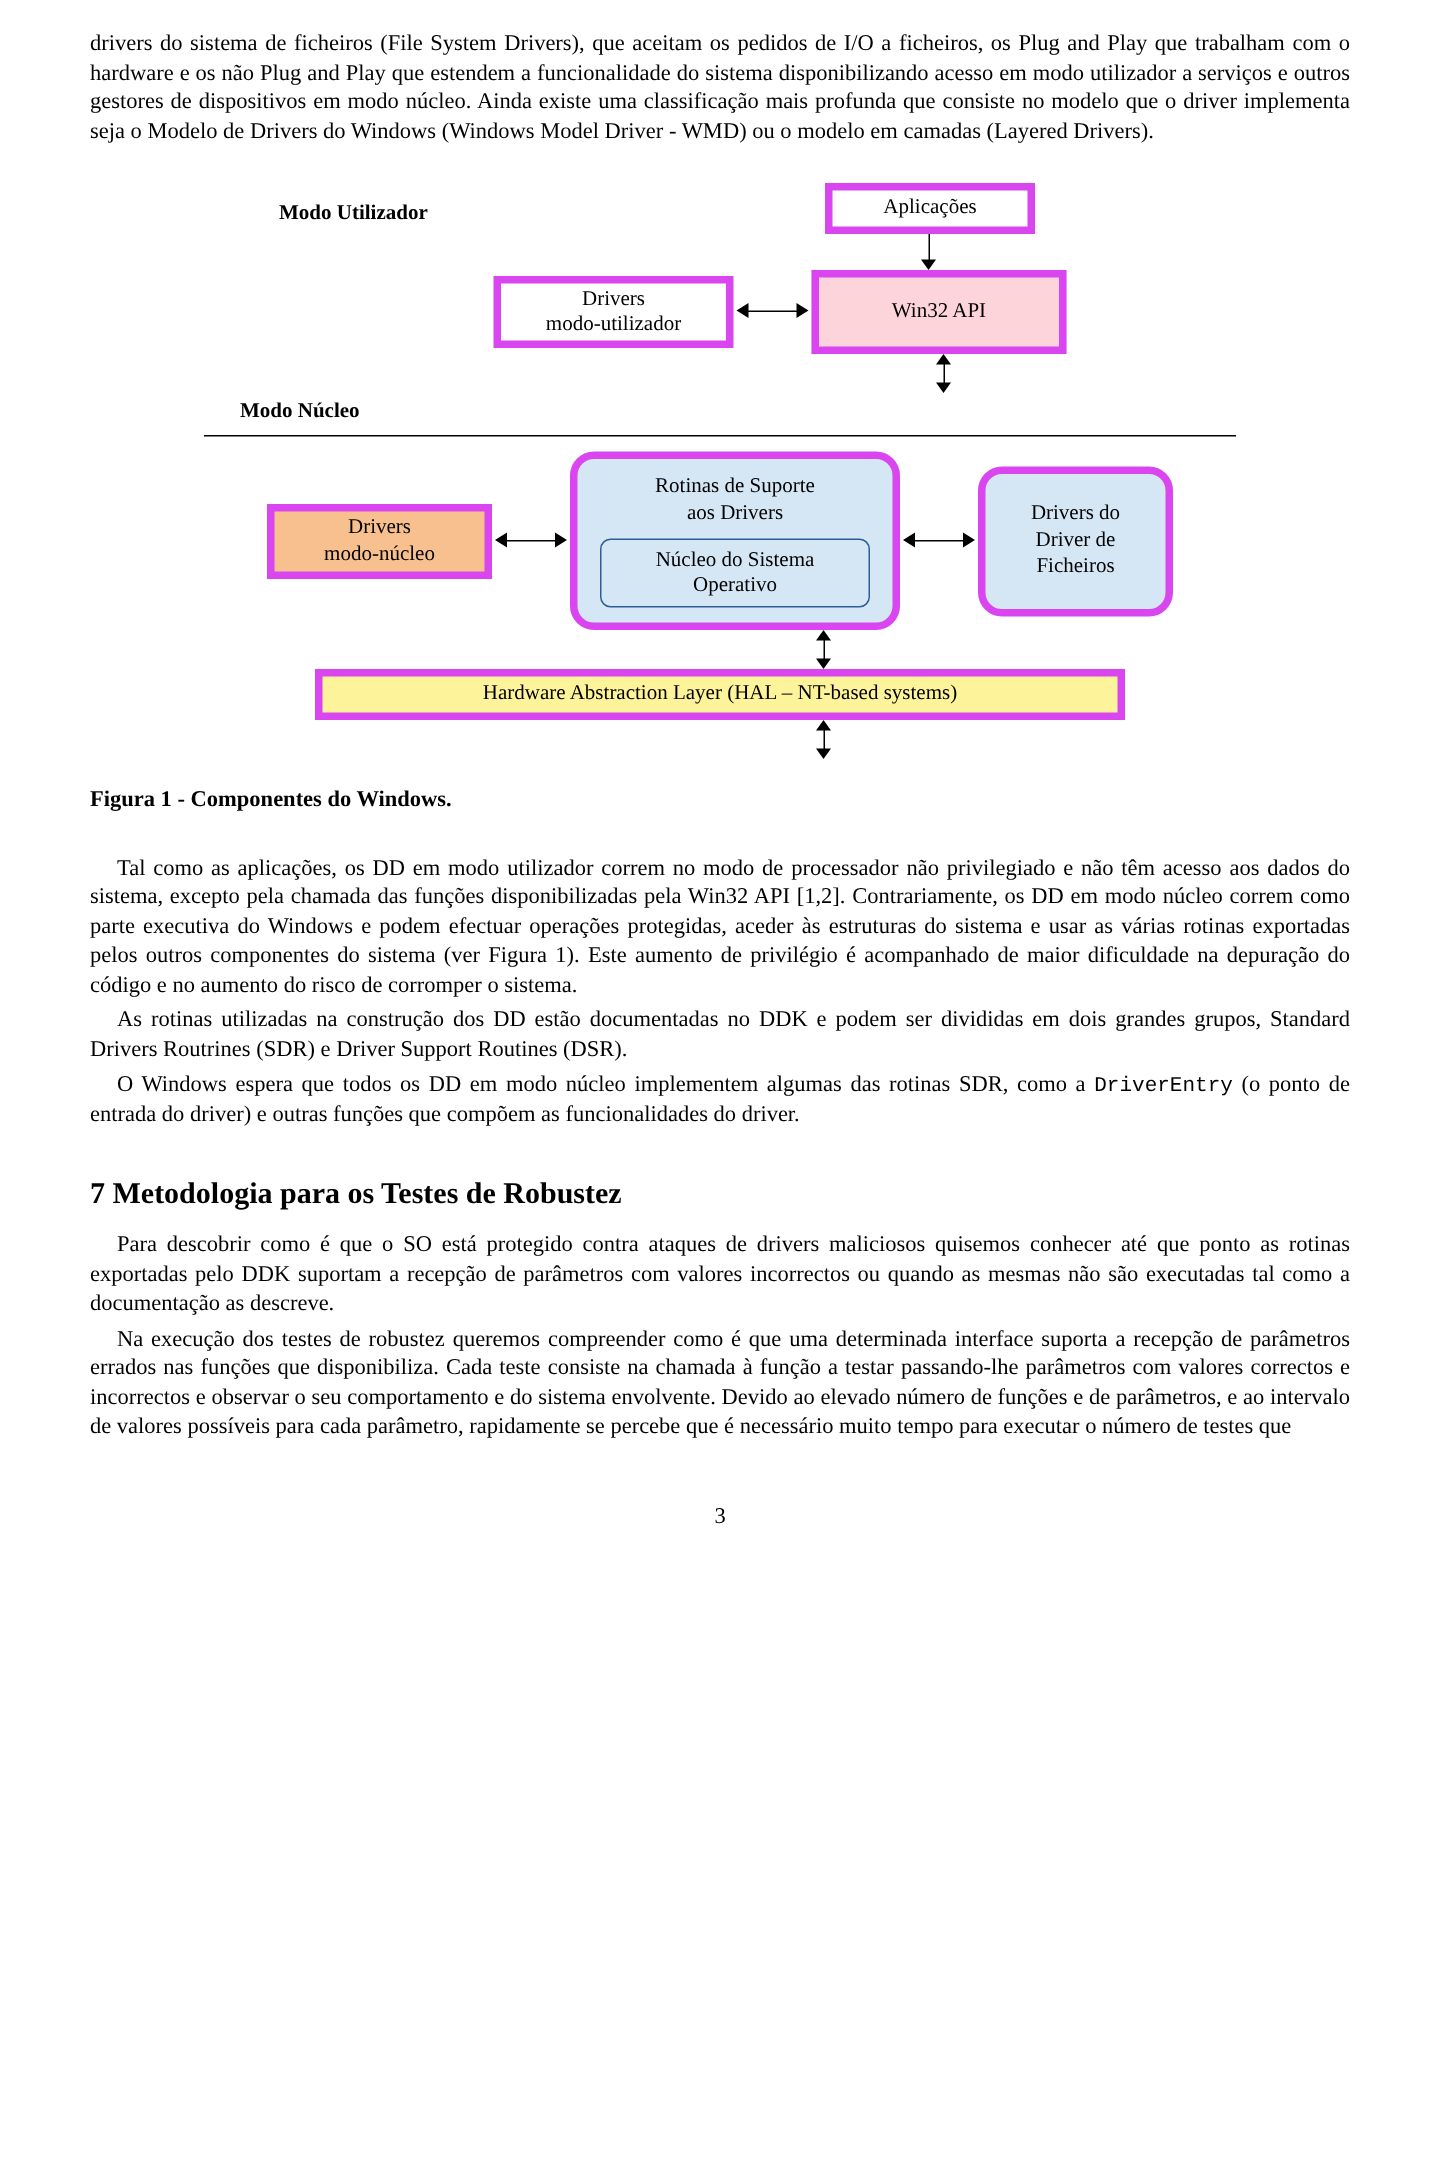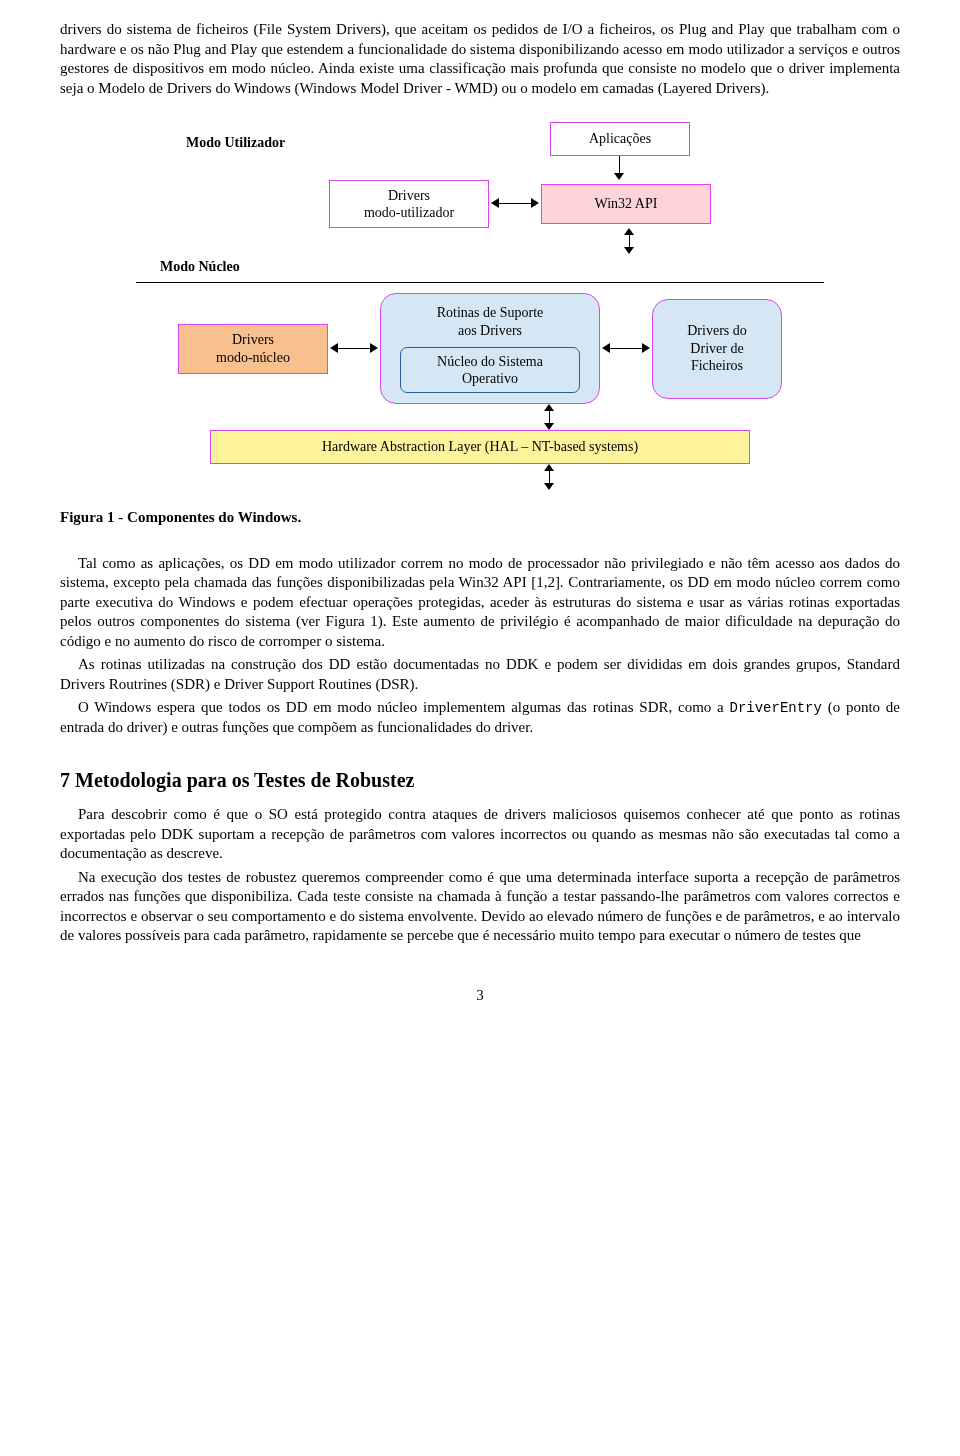--- a/index.html
+++ b/index.html
@@ -36,21 +36,21 @@
   }
   
   .diagram {
     width: 700px;
     margin: 24px auto 10px auto;
     position: relative;
     font-size: 14px;
   }
   .row { display: flex; align-items: center; }
   .box {
-    border: 1px solid #d946ef;
+    border: 5px solid #d946ef;
     text-align: center;
     background: #fff;
     box-sizing: border-box;
     display: flex;
     align-items: center;
     justify-content: center;
     flex-direction: column;
     line-height: 1.25;
   }
   .b-plain   { background: #fff; }
@@ -147,21 +147,21 @@
 
   <div class="row" style="justify-content:center;">
     <div style="width:80px;"></div>
     <div class="box b-plain" style="width:160px; height:48px;" data-name="box-drivers-user">
       <span data-name="text">Drivers</span>
       <span data-name="text">modo-utilizador</span>
     </div>
     <div class="arrow-h" data-name="double-arrow-icon">
         <span></span>
       </div>
-    <div class="box b-pink" style="width:170px; height:40px;" data-name="box-win32api">Win32  API</div>
+    <div class="box b-pink" style="width:170px; height:56px;" data-name="box-win32api">Win32  API</div>
   </div>
 
   <div style="margin-left:430px; width:140px;">
     <div class="arrow-v" data-name="double-arrow-icon">
         <span></span>
       </div>
   </div>
 
   <div class="label" style="margin-left:30px;" data-name="label-modo-nucleo">Modo Núcleo</div>
   <div class="hr" data-name="divider"></div>

